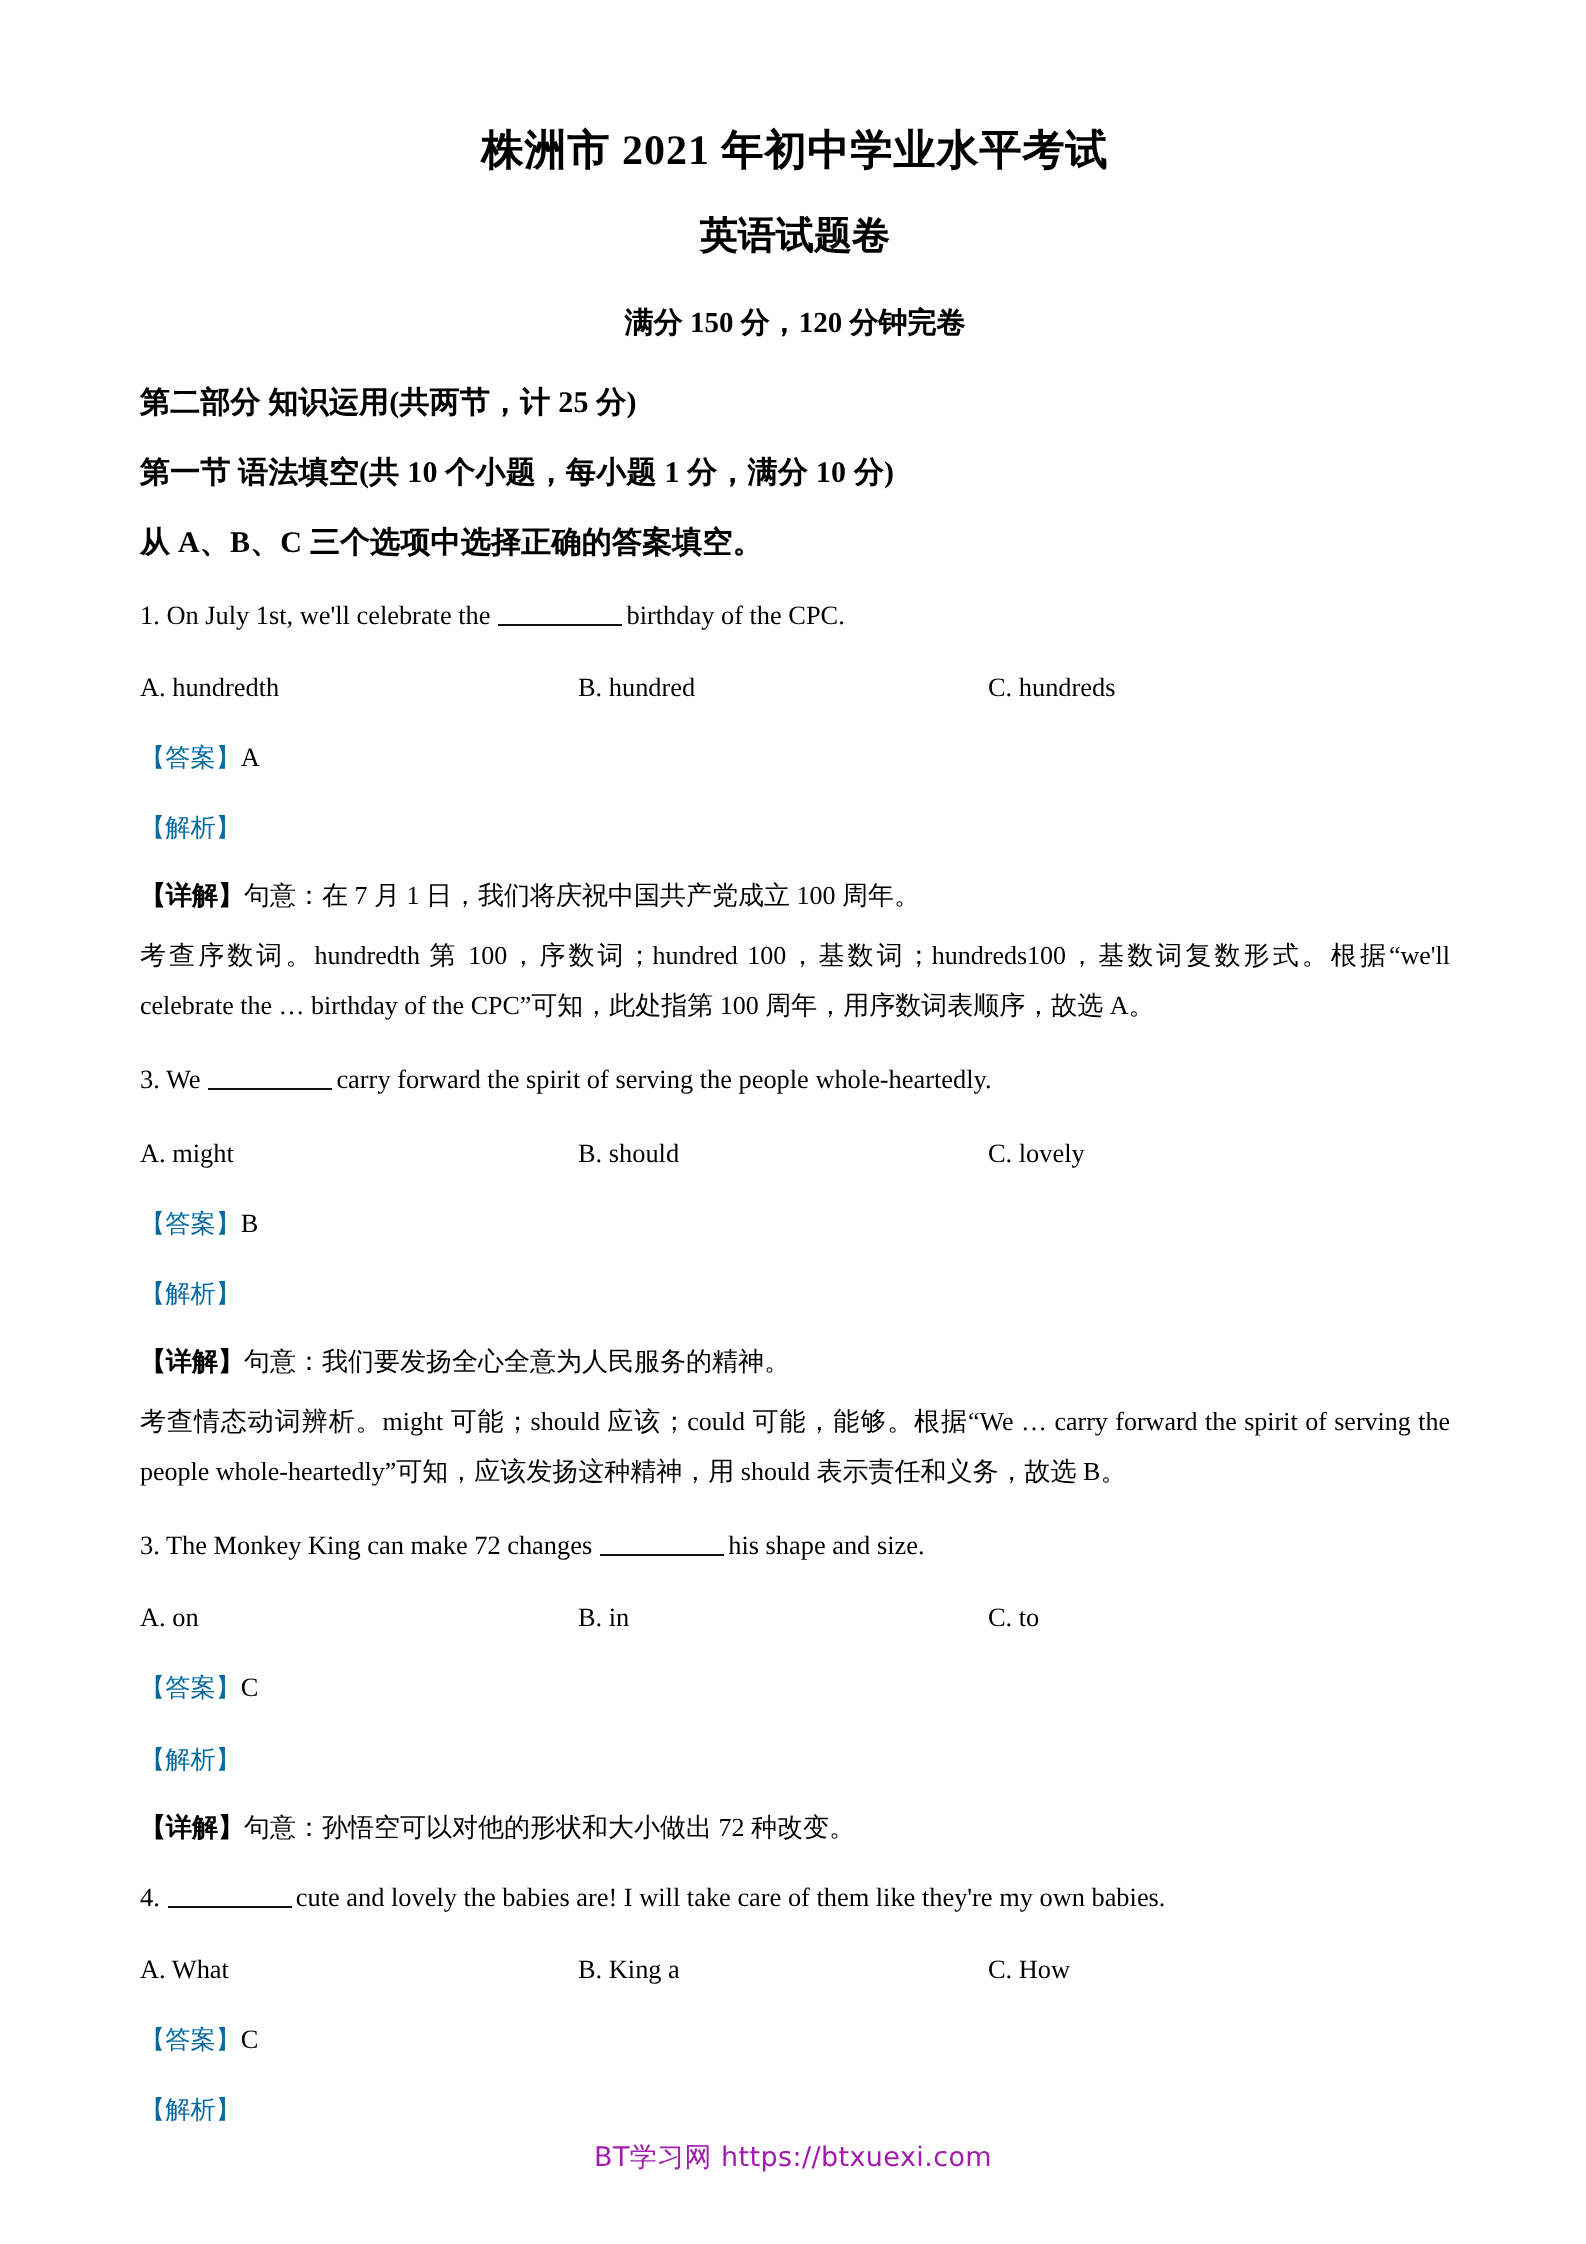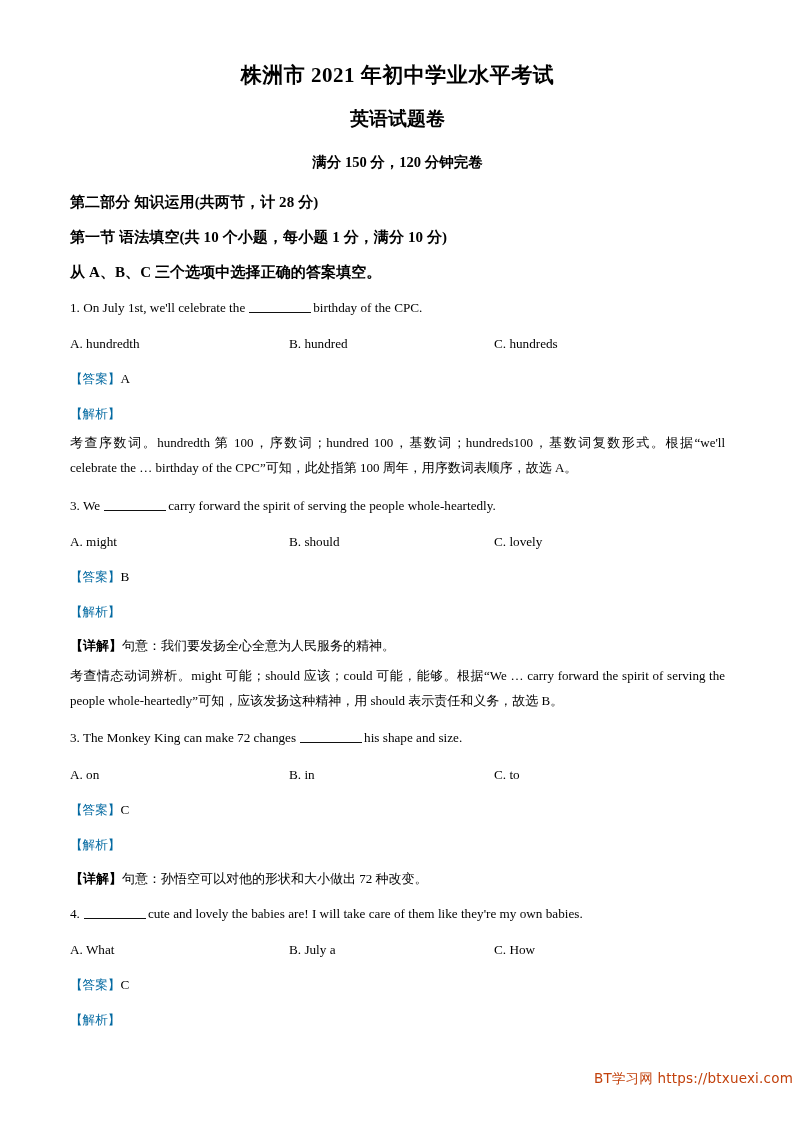--- a/index.html
+++ b/index.html
@@ -134,57 +134,60 @@
     text-justify: inter-ideograph;
     word-break: break-word;
   }
 
   
   .footer-watermark {
     position: absolute;
     left: 0;
     right: 0;
     top: 1070px;
-    text-align: right;
+    text-align: center;
     font-family: "DejaVu Sans", "Liberation Sans", sans-serif;
     font-size: 13.5px;
-    color: #c2410c;
+    color: #a21caf;
     letter-spacing: 0.2px;
   }
 </style>
 </head>
 <body>
 
 <div class="page">
 
   <div class="content">
 
     <h1 class="doc-title">株洲市 2021 年初中学业水平考试</h1>
     <h2 class="doc-subtitle">英语试题卷</h2>
     <p class="doc-scoreline">满分 150 分，120 分钟完卷</p>
 
-    <p class="section-head first">第二部分  知识运用(共两节，计 28 分)</p>
+    <p class="section-head first">第二部分  知识运用(共两节，计 25 分)</p>
     <p class="section-head">第一节  语法填空(共 10 个小题，每小题 1 分，满分 10 分)</p>
     <p class="section-head">从 A、B、C 三个选项中选择正确的答案填空。</p>
 
     <div class="q-block">
       <p class="q-stem">
         <span>1. On July 1st, we'll celebrate the</span><span class="blank"></span><span>birthday of the CPC.</span>
       </p>
       <div class="q-options">
         <span class="opt a">A. hundredth</span>
         <span class="opt b">B. hundred</span>
         <span class="opt c">C. hundreds</span>
       </div>
       <p class="ans-line">
         <span class="marker-blue">【答案】</span><span class="ans-letter">A</span>
       </p>
       <p class="ana-line">
         <span class="marker-blue">【解析】</span>
       </p>
+      <p class="detail-line">
+        <span class="marker-bold">【详解】</span><span>句意：在 7 月 1 日，我们将庆祝中国共产党成立 100 周年。</span>
+      </p>
       <p class="detail-body">考查序数词。hundredth  第 100，序数词；hundred 100，基数词；hundreds100，基数词复数形式。根据“we'll celebrate the … birthday of the CPC”可知，此处指第 100 周年，用序数词表顺序，故选 A。</p>
     </div>
 
     <div class="q-block">
       <p class="q-stem">
         <span>3. We</span><span class="blank"></span><span>carry forward the spirit of serving the people whole-heartedly.</span>
       </p>
       <div class="q-options">
         <span class="opt a">A. might</span>
         <span class="opt b">B. should</span>
@@ -221,21 +224,21 @@
         <span class="marker-bold">【详解】</span><span>句意：孙悟空可以对他的形状和大小做出 72 种改变。</span>
       </p>
     </div>
 
     <div class="q-block">
       <p class="q-stem">
         <span>4.</span><span class="blank"></span><span>cute and lovely the babies are! I will take care of them like they're my own babies.</span>
       </p>
       <div class="q-options">
         <span class="opt a">A. What</span>
-        <span class="opt b">B. July a</span>
+        <span class="opt b">B. King a</span>
         <span class="opt c">C. How</span>
       </div>
       <p class="ans-line">
         <span class="marker-blue">【答案】</span><span class="ans-letter">C</span>
       </p>
       <p class="ana-line">
         <span class="marker-blue">【解析】</span>
       </p>
     </div>
 

